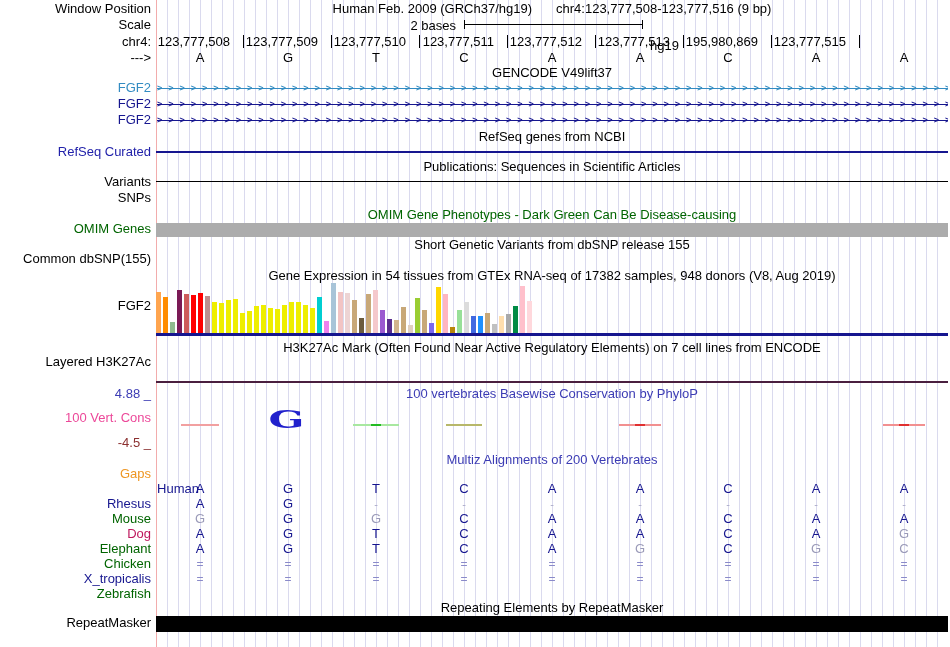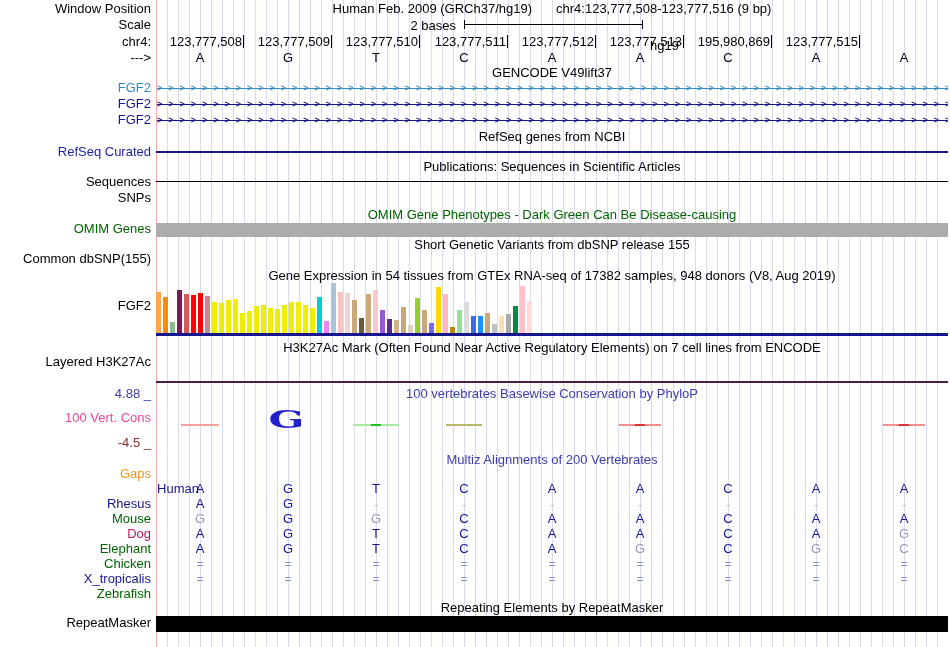--- a/index.html
+++ b/index.html
@@ -40,21 +40,21 @@
   #t-rmsk{top:601px}
   
   #scale-value{position:absolute;left:156px;top:18px;width:300px;text-align:right;}
   #scale-ruler{position:absolute;left:464px;top:20px;width:177px;height:9px;
                border-left:1px solid #000;border-right:1px solid #000;
                background:linear-gradient(to bottom,transparent 4px,#000 4px,#000 5px,transparent 5px);}
   #scale-asm{position:absolute;left:650px;top:18px;margin-top:20px;}
   
   #coord-row{position:absolute;left:156px;top:35px;width:792px;height:14px;}
   .coord-cell{position:absolute;top:0;width:88px;height:13px;line-height:13px;text-align:right;
-              border-right:1px solid #000;box-sizing:border-box;padding-right:1px;}
+              border-right:1px solid #000;box-sizing:border-box;padding-right:13px;}
   #seq-row{position:absolute;left:156px;top:51px;width:792px;height:14px;}
   .seq-cell{position:absolute;top:0;width:88px;text-align:center;line-height:14px;}
   
   .generow{position:absolute;left:157px;width:791px;height:13px;overflow:hidden;white-space:nowrap;}
   .geneline{position:absolute;left:0;right:0;top:6px;height:1px;}
   .arrows{position:absolute;left:0;top:0;font-size:9px;font-weight:bold;letter-spacing:6px;line-height:13px;}
   
   #refseq-line{top:151px;height:2px;background:#16168F}
   #seq-line{top:181px;height:1px;background:#000}
   #omim-bar{top:223px;height:14px;background:#ACACAC}
@@ -117,21 +117,21 @@
     </div>
 
   <div class="title" id="t-gencode">GENCODE V49lift37</div>
   <div id="gene-rows"></div>
 
   <div class="title" id="t-refseq">RefSeq genes from NCBI</div>
   <div class="side" id="lbl-refseq">RefSeq Curated</div>
   <div class="hline" id="refseq-line"></div>
 
   <div class="title" id="t-pubs">Publications: Sequences in Scientific Articles</div>
-  <div class="side" id="lbl-sequences">Sequences</div>
+  <div class="side" id="lbl-sequences">Variants</div>
   <div class="hline" id="seq-line"></div>
   <div class="side" id="lbl-snps">SNPs</div>
 
   <div class="title" id="t-omim">OMIM Gene Phenotypes - Dark Green Can Be Disease-causing</div>
   <div class="side" id="lbl-omim">OMIM Genes</div>
   <div class="hline" id="omim-bar"></div>
 
   <div class="title" id="t-dbsnp">Short Genetic Variants from dbSNP release 155</div>
   <div class="side" id="lbl-dbsnp">Common dbSNP(155)</div>
 

